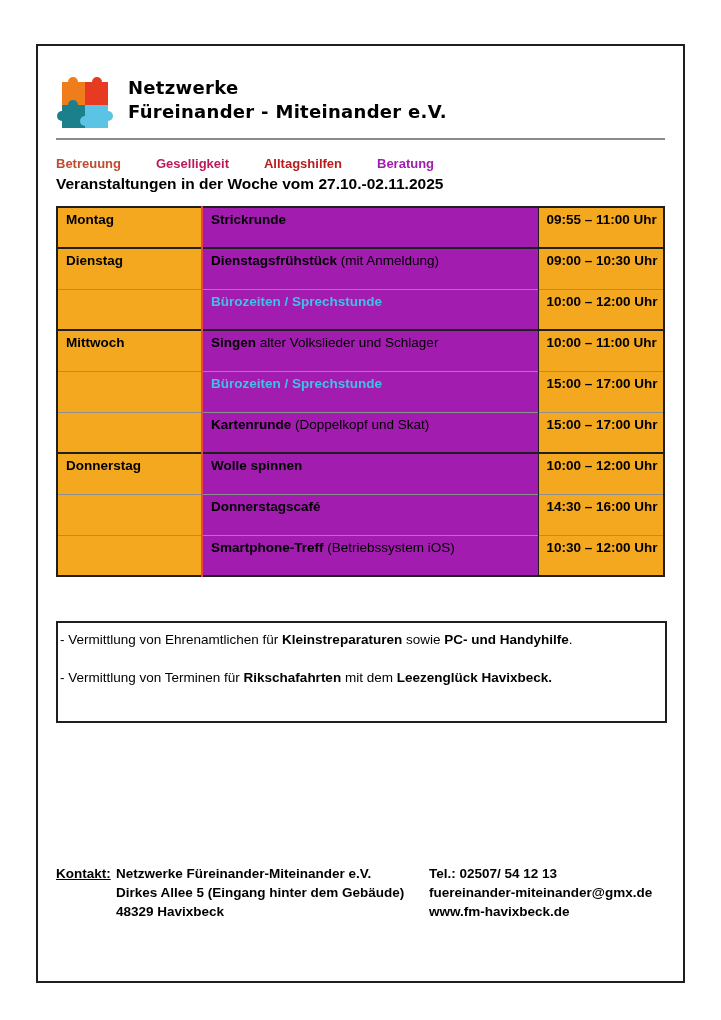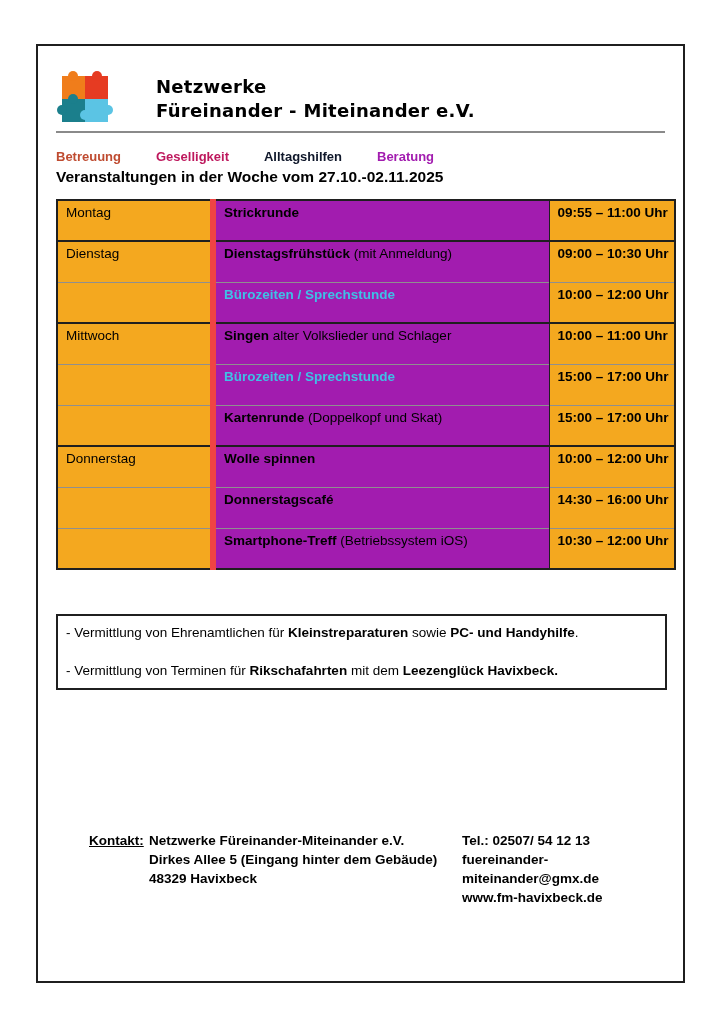--- a/index.html
+++ b/index.html
@@ -7,53 +7,53 @@
     width:721px;height:1020px;position:relative;
     font-family:"Liberation Sans",sans-serif;color:#000;
     -webkit-font-smoothing:antialiased;
   }
   .frame{
     position:absolute;left:36px;top:44px;width:649px;height:939px;
     border:2px solid #1f1f1f;box-sizing:border-box;
     padding:0 18px;overflow:hidden;background:#fff;
   }
   
-  .header{display:flex;align-items:center;margin-top:21px;height:62px;gap:28px;}
+  .header{display:flex;align-items:flex-start;margin-top:28px;height:62px;}
   .logo{width:58px;height:60px;flex:0 0 auto;}
   .brand{margin-left:14px;margin-top:2px;font-family:"DejaVu Sans",sans-serif;
          font-weight:700;font-size:18px;line-height:24px;letter-spacing:.3px;}
   .rule{height:2px;background:#8a8a8a;margin-top:2px;}
   .nav{display:flex;gap:35px;margin-top:16px;font-size:13px;font-weight:700;}
   .nav span{white-space:nowrap;}
   
   .title{margin-top:4px;font-size:15.5px;font-weight:700;}
   
   table.schedule{border-collapse:collapse;margin-top:13px;table-layout:fixed;
                  width:607px;border:2px solid #1f1f1f;}
   table.schedule td{vertical-align:top;padding:4px 8px 0 8px;font-size:13.5px;
                     box-sizing:border-box;height:41px;overflow:hidden;}
-  td.col-day  {width:156px;background:var(--orange);font-weight:400;
-               border-right:6px solid #ef4444;}
+  td.col-day  {width:145px;background:var(--orange);font-weight:700;
+               border-right:2px solid #ef4444;}
   td.col-event{width:336px;background:#a21caf;border-right:1px solid #1f1f1f;}
   td.col-time {width:126px;background:var(--orange);font-weight:600;
                white-space:nowrap;padding-left:6px;}
   tr.day-start td{border-top:2px solid #1f1f1f;}
   tr.cont td{border-top:1px solid #8f8f8f;}
   .ev-main{font-weight:700;}
   .ev-extra{font-weight:400;margin-top:36px;}
   .hl .ev-main{color:var(--cyan);}
   
-  .info-box{margin-top:44px;width:611px;box-sizing:border-box;height:76px;
-            border:2px solid #1f1f1f;padding:9px 8px;font-size:13.5px;}
+  .info-box{margin-top:44px;width:611px;box-sizing:border-box;height:102px;
+            border:2px solid #1f1f1f;padding:9px 2px;font-size:13.5px;}
   .info-line + .info-line{margin-top:23px;}
   .info-line b{font-weight:700;}
   
   .contact{margin-top:141px;display:flex;font-weight:700;font-size:13.5px;
            line-height:19px;}
-  .contact-label{text-decoration:underline;width:60px;flex:0 0 auto;margin-left:33px;}
+  .contact-label{text-decoration:underline;width:60px;flex:0 0 auto;}
   .contact-address{width:313px;flex:0 0 auto;}
   .contact-details{flex:1;}
 </style>
 </head>
 <body style="--orange: #F4A81F; --cyan: #3FC1E6;">
 
 <div class="frame">
 
   <div class="header">
     <svg class="logo" viewBox="0 0 58 60">
@@ -78,21 +78,21 @@
       <div>Netzwerke</div>
       <div>Füreinander - Miteinander e.V.</div>
     </div>
   </div>
 
   <div class="rule"></div>
 
   <div class="nav" id="nav">
       <span style="color: rgb(191, 75, 48);">Betreuung</span>
       <span style="color: #be185d;">Geselligkeit</span>
-      <span style="color: #0f172a;">Alltagshilfen</span>
+      <span style="color: #b91c1c;">Alltagshilfen</span>
       <span style="color: #a21caf;">Beratung</span>
     </div>
 
   <div class="title">Veranstaltungen in der Woche vom 27.10.-02.11.2025</div>
 
   <table class="schedule">
     <tbody id="schedule-body">
         <tr class="day-start">
           <td class="col-day">Montag</td>
           <td class="col-event"><span class="ev-main">Strickrunde</span></td>

